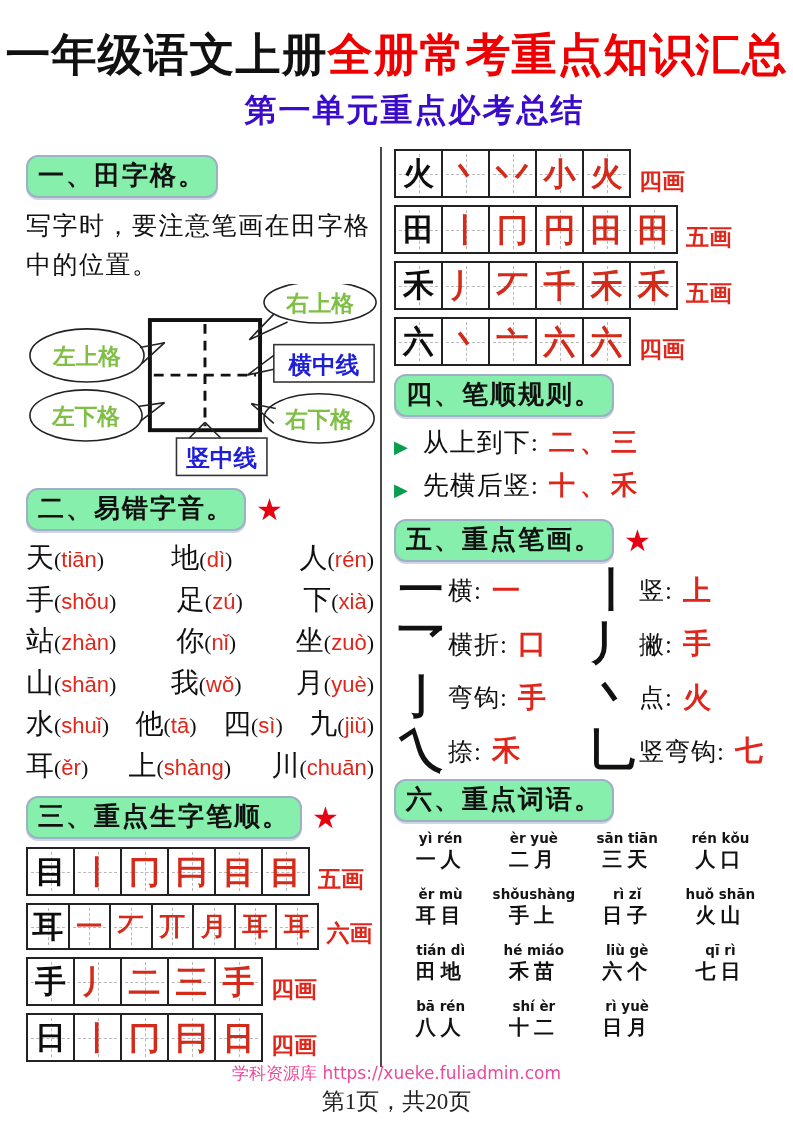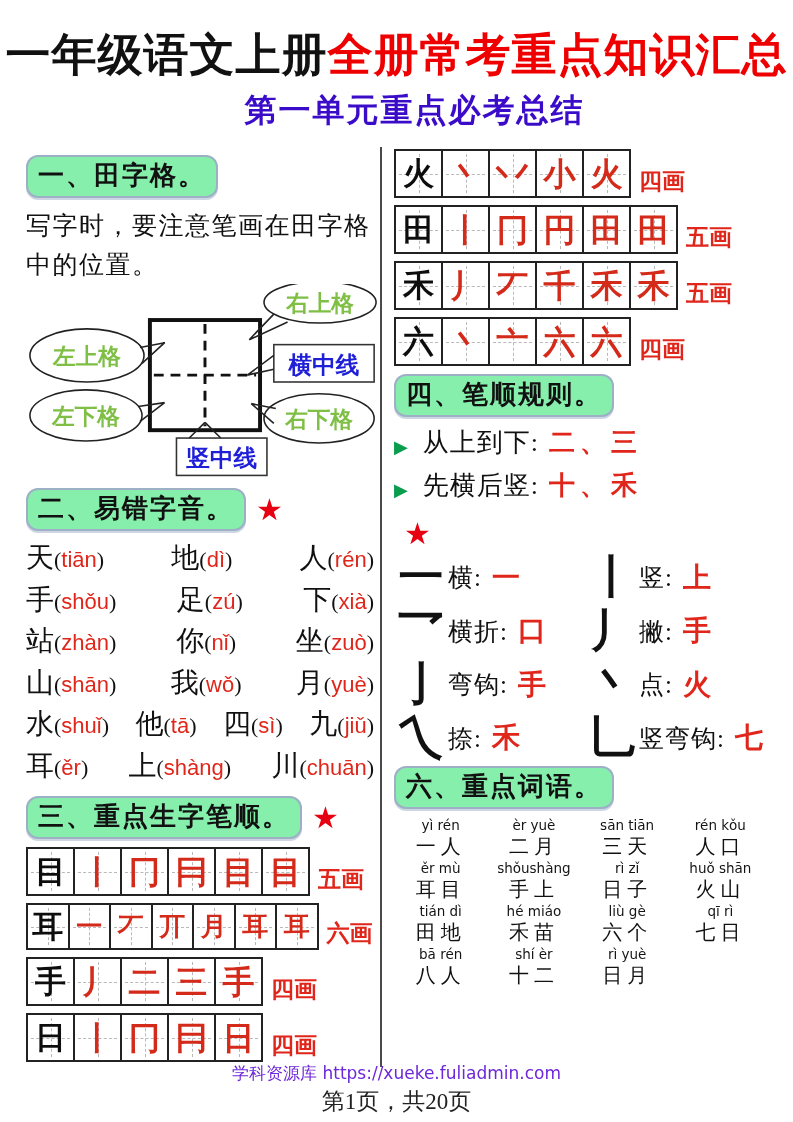--- a/index.html
+++ b/index.html
@@ -57,27 +57,27 @@
   .rule { display:flex; align-items:baseline; font-size:26px; height:43px; letter-spacing:1px; }
   .tri { color:#0a9d4e; font-size:18px; margin-right:14px; align-self:center; font-family:"DejaVu Sans",sans-serif; }
   .rex { color:#e0261a; margin-left:10px; letter-spacing:5px; font-weight:600; }
 
   #stroke-items { display:grid; grid-template-columns:1.05fr 1fr; row-gap:13px; margin-top:6px; }
   .bitem { display:flex; align-items:center; }
   .bglyph { font-size:45px; font-weight:900; width:54px; text-align:center; line-height:.9; }
   .bname { font-size:25px; letter-spacing:1px; }
   .bex { color:#e0261a; font-size:28px; margin-left:10px; font-weight:600; }
 
-  #word-grid { display:grid; grid-template-columns:repeat(4,1fr); margin-top:4px; }
+  #word-grid { display:grid; grid-template-columns:repeat(4,1fr); row-gap:13px; margin-top:4px;font-weight:bold; }
   .word { text-align:center; }
   .wpy { font-size:13.5px; font-family:"DejaVu Sans",sans-serif; color:#141414; }
   .whz { font-size:20px; letter-spacing:5px; }
 
   footer { position:absolute; left:0; right:0; bottom:5px; text-align:center; }
-  .wm { font-size:17px; color:#6d28d9; font-family:"DejaVu Sans",sans-serif; }
+  .wm { font-size:17px; color:#ec4899; font-family:"DejaVu Sans",sans-serif; }
   .pageno { font-size:23px; margin-top:1px; color:#222; }
 </style>
 </head>
 <body>
 
 <div class="page">
   <header>
     <div class="title"><span class="t-black">一年级语文上册</span><span class="t-red">全册常考重点知识汇总</span></div>
     <div class="subtitle">第一单元重点必考总结</div>
   </header>
@@ -355,20 +355,21 @@
             <span class="rex">二、三</span>
           </div>
           <div class="rule">
             <span class="tri">▶</span>
             <span class="rlabel">先横后竖:</span>
             <span class="rex">十、禾</span>
           </div>
         </div>
 
       <div class="sec-row">
+        <span class="sec-title">五、重点笔画。</span>
         <span class="star">★</span>
       </div>
       <div id="stroke-items">
           <div class="bitem">
             <span class="bglyph">一</span>
             <span class="bname">横:</span>
             <span class="bex">一</span>
           </div>
           <div class="bitem">
             <span class="bglyph">丨</span>

